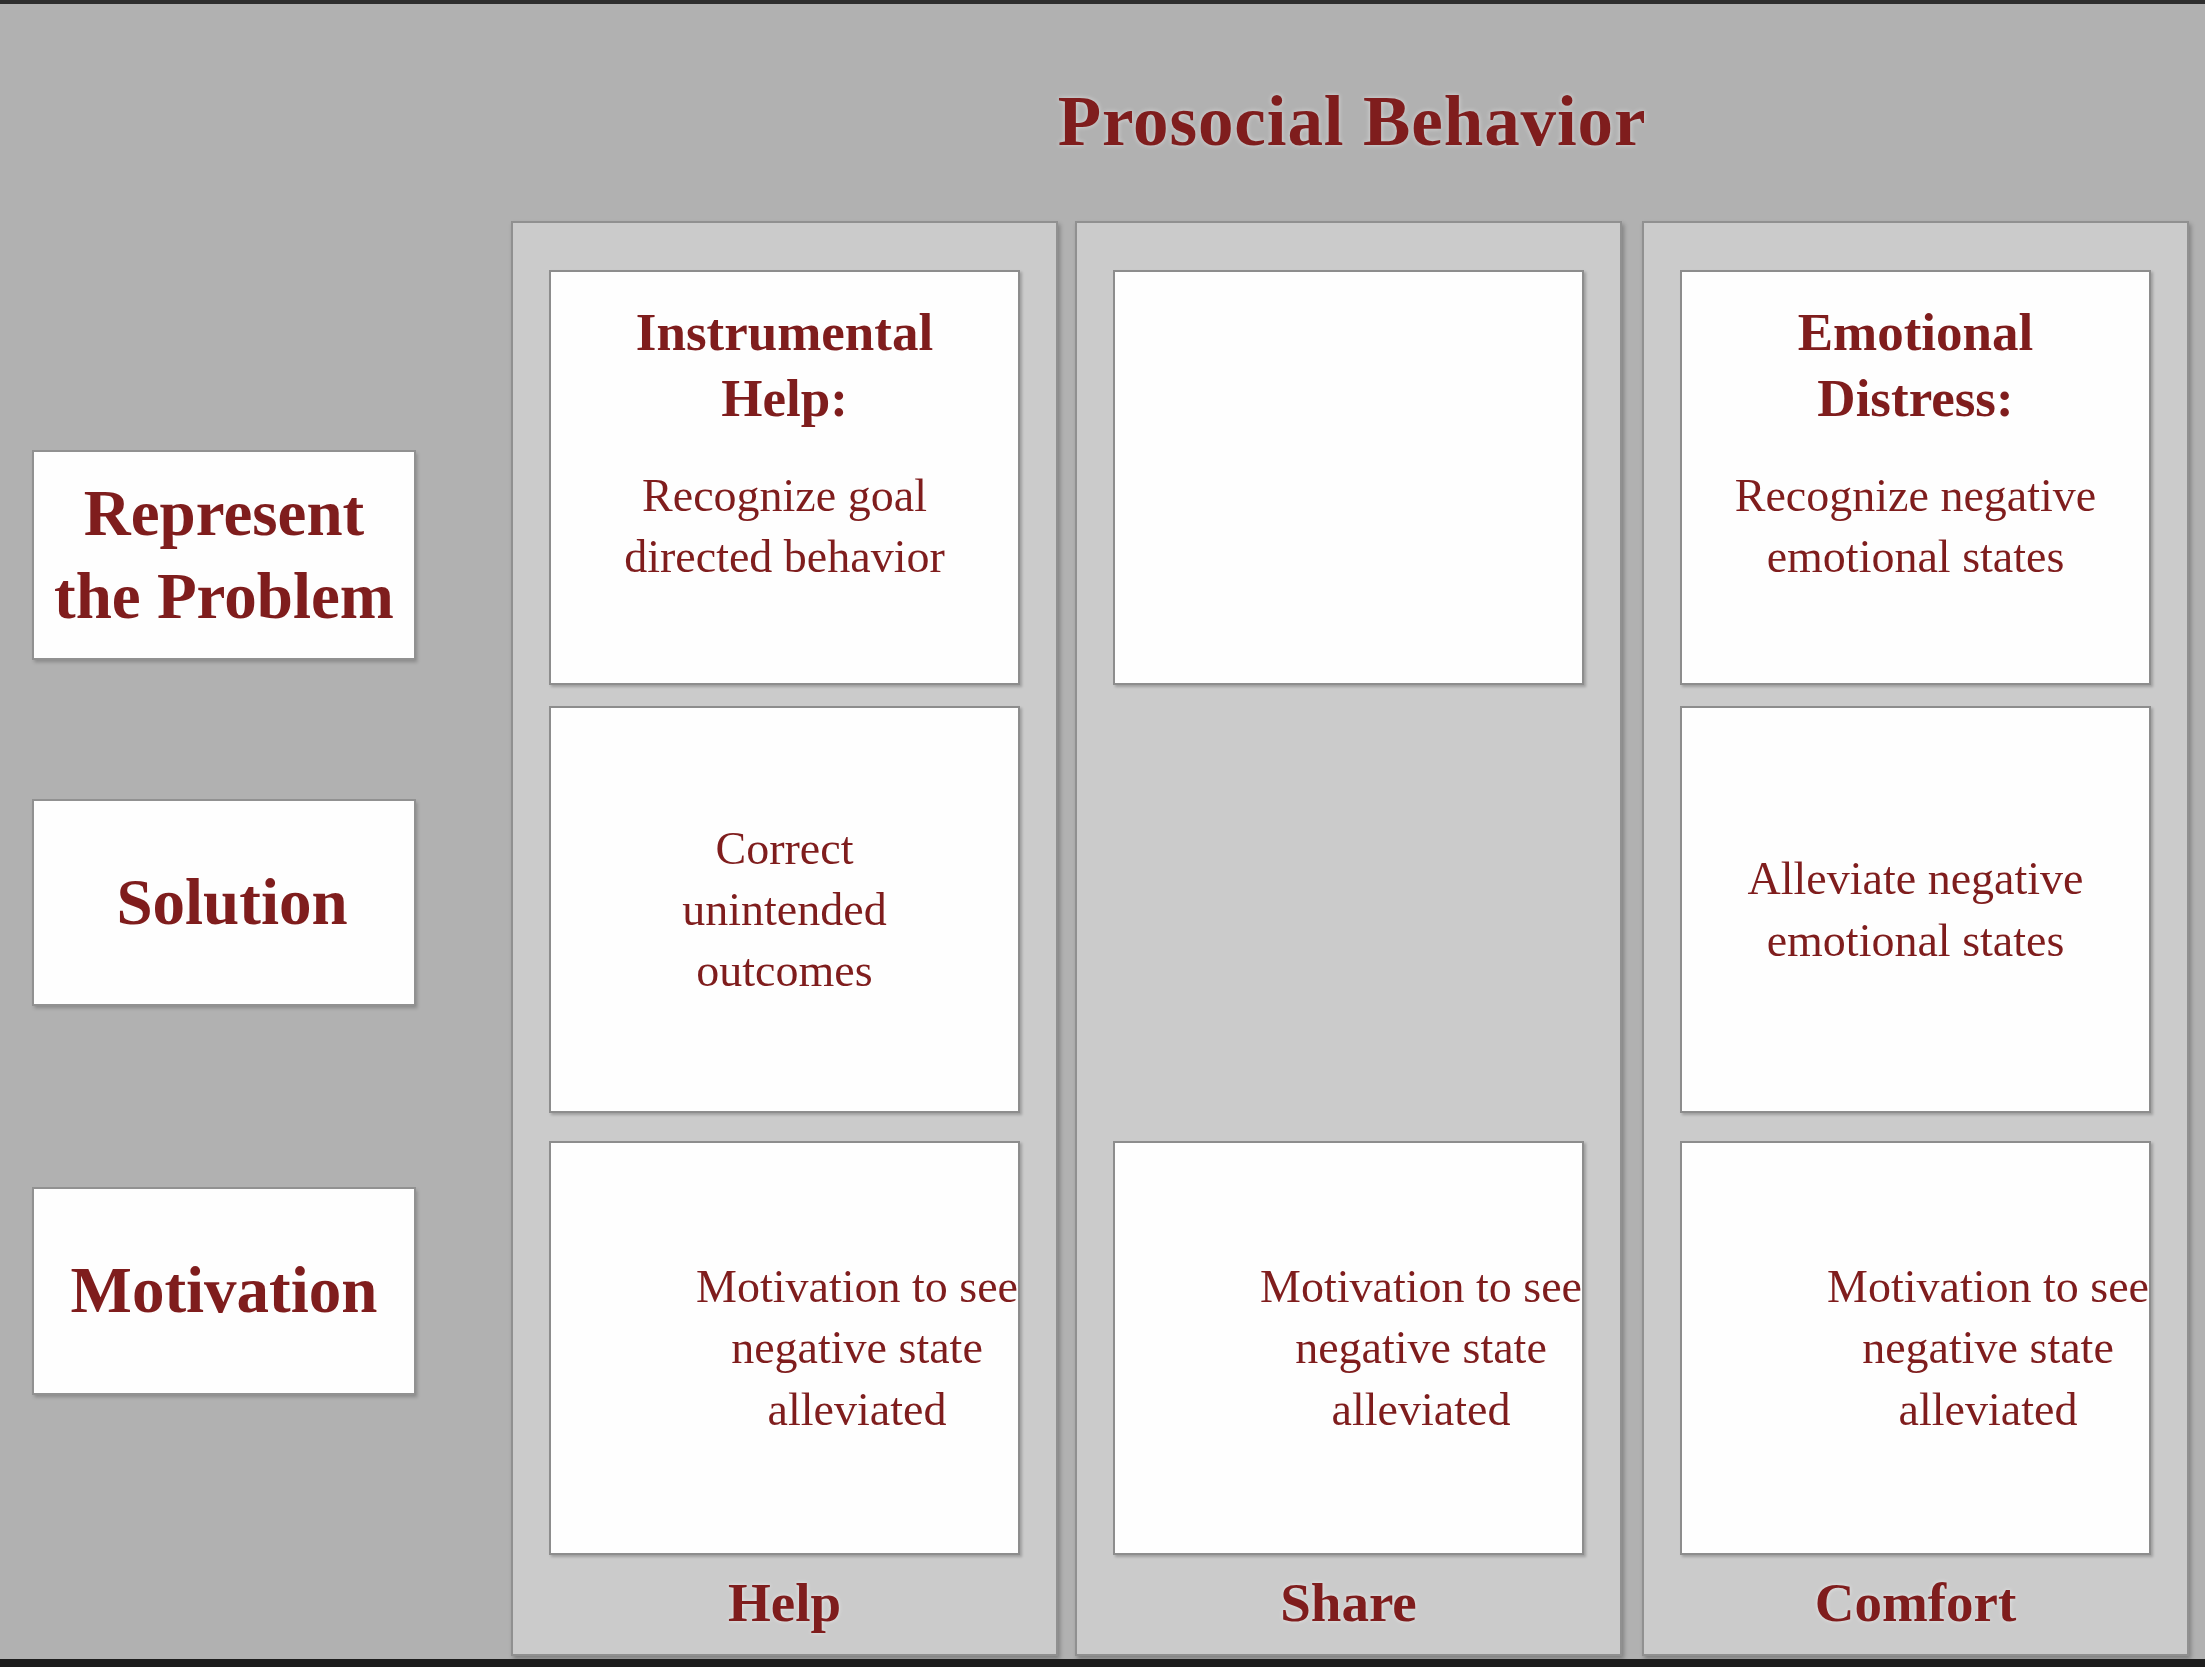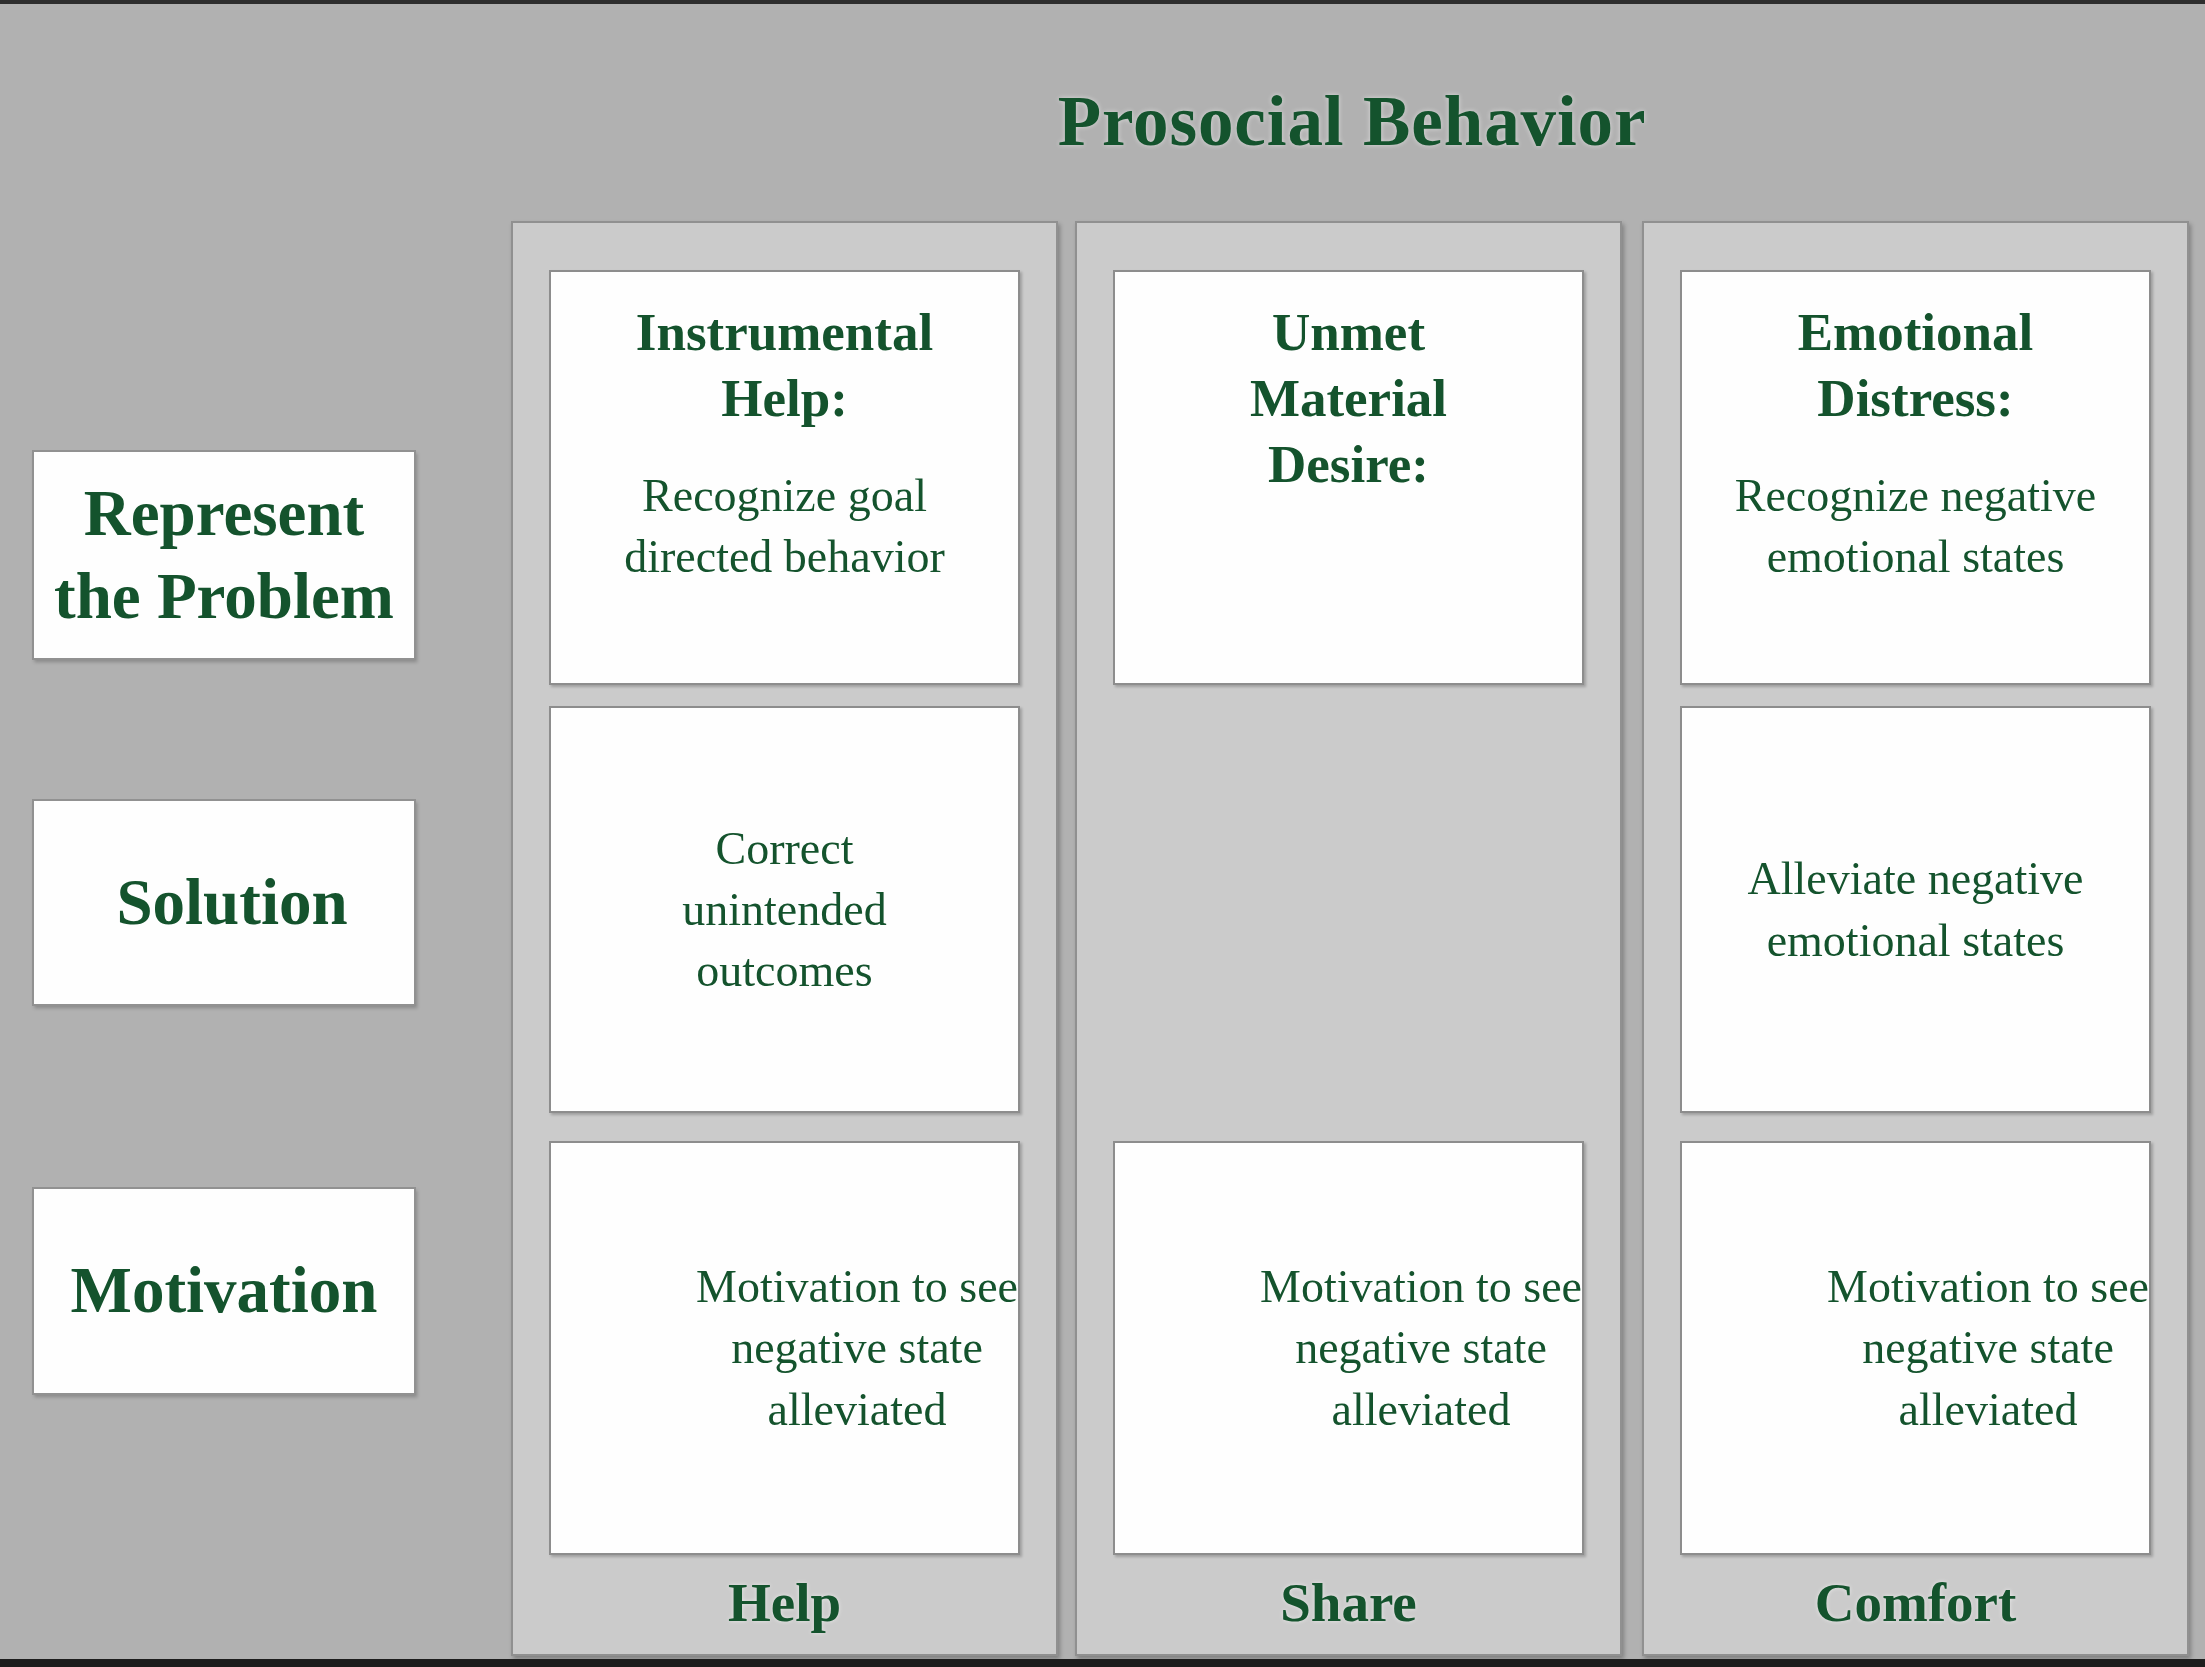--- a/index.html
+++ b/index.html
@@ -3,21 +3,21 @@
 <meta charset="utf-8">
 <style>
   html, body { margin: 0; padding: 0; background: #888; }
   #page {
     position: relative;
     width: 2206px;
     height: 1667px;
     background: #b1b1b1;
     overflow: hidden;
     font-family: "Liberation Serif", "DejaVu Serif", serif;
-    color: #14532d;
+    color: #7f1d1d;
   }
   .edge-band { position: absolute; left: 0; width: 100%; }
   #top-band { top: 0; height: 4.4px; background: #2e2e2e; }
   #bottom-band { bottom: 0; height: 8px; background: #1d1d1d; }
 
   #diagram-title {
     position: absolute;
     left: 511px;
     width: 1682px;
     top: 81px;
@@ -139,23 +139,20 @@
     <div class="cell cell-motivation">
       <div class="cell-body">Motivation to see
 negative state
 alleviated</div>
     </div>
     <div class="column-footer">Help</div>
   </div>
 
   <div id="column-share" class="column-panel">
     <div class="cell cell-problem">
-      <div class="cell-heading">Unmet
-Material
-Desire:</div>
     </div>
     <div class="cell cell-motivation">
       <div class="cell-body">Motivation to see
 negative state
 alleviated</div>
     </div>
     <div class="column-footer">Share</div>
   </div>
 
   <div id="column-comfort" class="column-panel">

